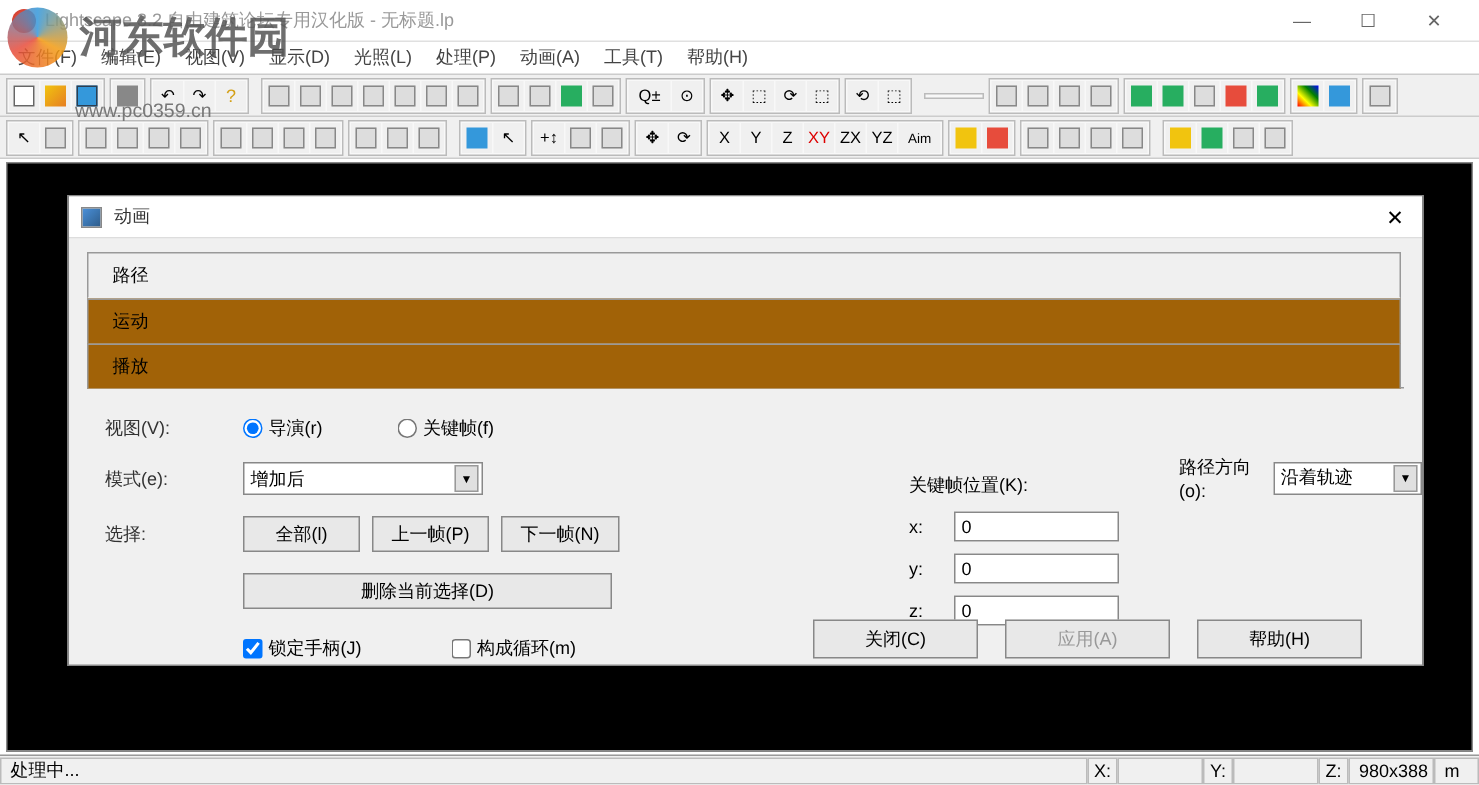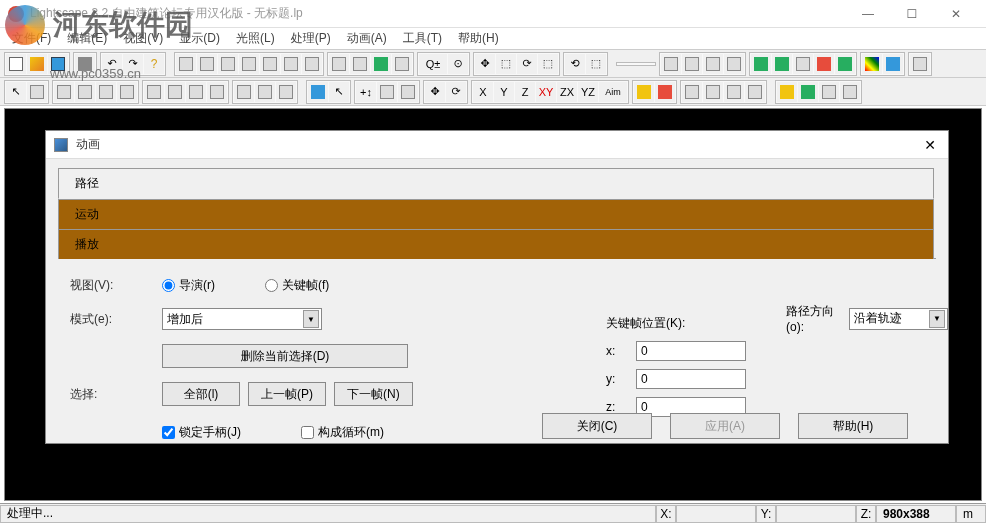--- a/index.html
+++ b/index.html
@@ -73,21 +73,21 @@
 .checkbox-row { display: flex; align-items: center; gap: 60px; margin-top: 18px; margin-left: 92px; }
 .checkbox-item { display: flex; align-items: center; gap: 4px; }
 
 .action-row { position: absolute; right: 40px; bottom: 20px; display: flex; gap: 18px; }
 
 
 .statusbar { position: absolute; bottom: 0; left: 0; right: 0; height: 20px; background: #f0f0f0; border-top: 1px solid #999; display: flex; align-items: center; font-size: 12px; }
 .status-cell { border: 1px solid #bbb; height: 18px; display: flex; align-items: center; padding: 0 6px; }
 .status-main { flex: 1; }
 .status-coord-label { width: 20px; justify-content: center; }
-.status-coord-val { width: 80px; font-weight: bold; }
+.status-coord-val { width: 57px; }
 .status-last { width: 30px; }
 
 
 .ico { display: inline-block; width: 14px; height: 14px; }
 .ico-new { background: #fff; border: 1px solid #666; }
 .ico-open { background: linear-gradient(135deg, #f1c40f, #e67e22); }
 .ico-save { background: #3498db; border: 1px solid #2c3e50; }
 .ico-print { background: #888; }
 .ico-tool { background: #ddd; border: 1px solid #888; }
 .ico-green { background: #27ae60; }
@@ -400,33 +400,33 @@
     <div class="form-row">
       <div class="form-label">模式(e):</div>
       <div style="width:22px"></div>
       <div class="combo">
         <span>增加后</span>
         <div class="combo-arrow">▼</div>
       </div>
     </div>
 
     <div class="form-row">
-      <div class="form-label"></div>
-      <div style="width:22px"></div>
-      <div class="btn btn-wide">删除当前选择(D)</div>
-    </div>
-
-    <div class="form-row">
       <div class="form-label">选择:</div>
       <div style="width:22px"></div>
       <div class="btn-group">
         <div class="btn">全部(l)</div>
         <div class="btn">上一帧(P)</div>
         <div class="btn">下一帧(N)</div>
       </div>
+    </div>
+
+    <div class="form-row">
+      <div class="form-label"></div>
+      <div style="width:22px"></div>
+      <div class="btn btn-wide">删除当前选择(D)</div>
     </div>
 
     <div class="kf-label">关键帧位置(K):</div>
 
     <div class="field-col">
       <div class="field-row">
         <div class="field-label">x:</div>
         <input class="text-input" value="0" style="">
       </div>
       <div class="field-row">

